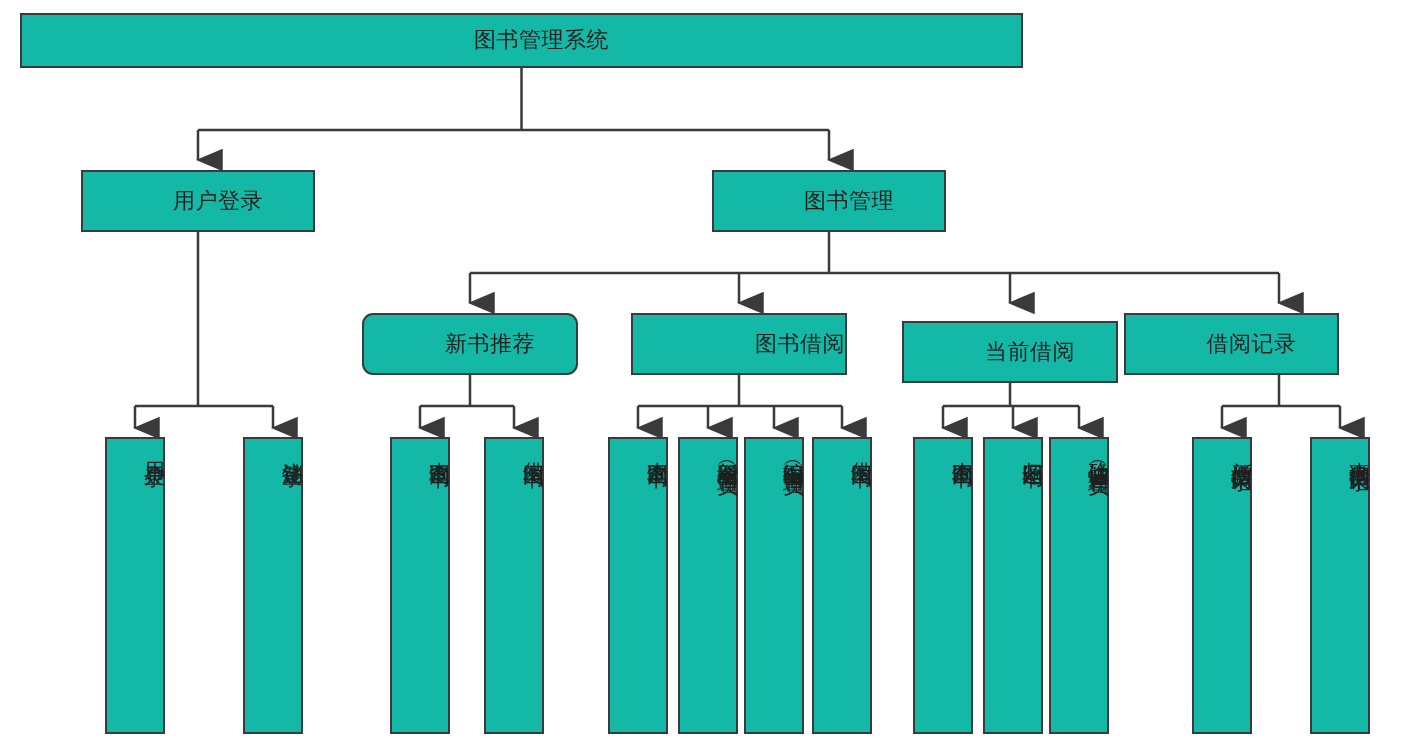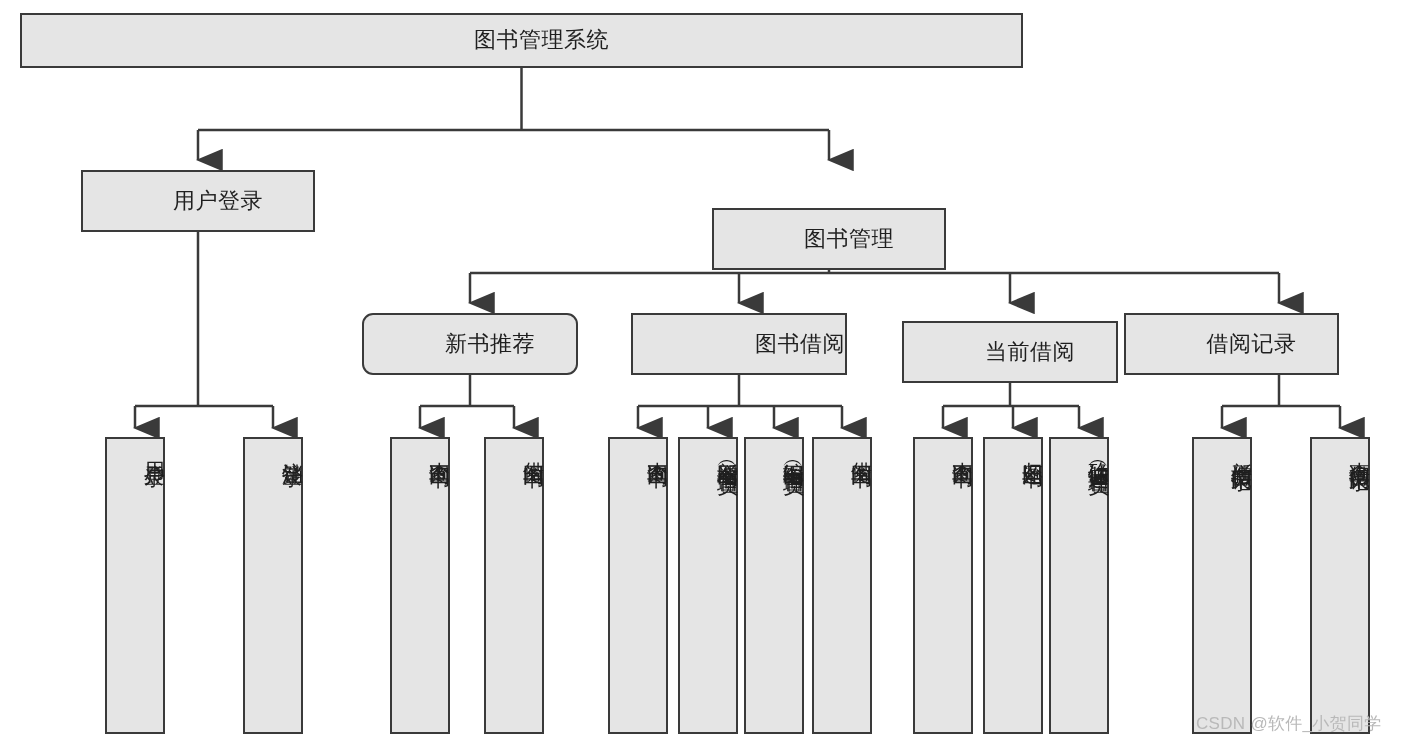--- a/index.html
+++ b/index.html
@@ -20,21 +20,21 @@
   svg#wires {
     position: absolute;
     left: 0;
     top: 0;
     width: 1405px;
     height: 747px;
   }
   .node {
     position: absolute;
     box-sizing: border-box;
-    background: #e5e5e5;
+    background: #14b8a6;
     border: 2px solid #3a3a3a;
     display: flex;
     align-items: center;
     justify-content: center;
     z-index: 5;
     padding-left: 40px;
   }
   .node .lbl {
     color: #1f1f1f;
     font-size: 21px;
@@ -124,21 +124,21 @@
     </g>
   </svg>
 
   <div class="node root" style="left:20px; top:13px; width:1003px; height:55px;">
     <span class="lbl">图书管理系统</span>
   </div>
 
   <div class="node branch" style="left:81px; top:170px; width:234px; height:62px;">
     <span class="lbl">用户登录</span>
   </div>
-  <div class="node branch" style="left:712px; top:170px; width:234px; height:62px;margin-top:38px;">
+  <div class="node branch" style="left:712px; top:170px; width:234px; height:62px;">
     <span class="lbl">图书管理</span>
   </div>
 
   <div class="node branch" style="left:362px; top:313px; width:216px; height:62px;border-radius:11px;">
     <span class="lbl">新书推荐</span>
   </div>
   <div class="node branch" style="left:631px; top:313px; width:216px; height:62px;justify-content:flex-end;">
     <span class="lbl">图书借阅</span>
   </div>
   <div class="node branch" style="left:902px; top:313px; width:216px; height:62px;margin-top:8px;">
@@ -181,14 +181,13 @@
   <div class="node leaf" style="left:1049px; top:437px; width:60px; height:297px;">
     <span class="lbl">确认归还（管理员）</span>
   </div>
   <div class="node leaf" style="left:1192px; top:437px; width:60px; height:297px;">
     <span class="lbl">新增借阅记录</span>
   </div>
   <div class="node leaf" style="left:1310px; top:437px; width:60px; height:297px;">
     <span class="lbl">查询借阅记录</span>
   </div>
 
-  <div class="watermark">CSDN @软件_小贺同学</div>
 </div>
 
 </body></html>

